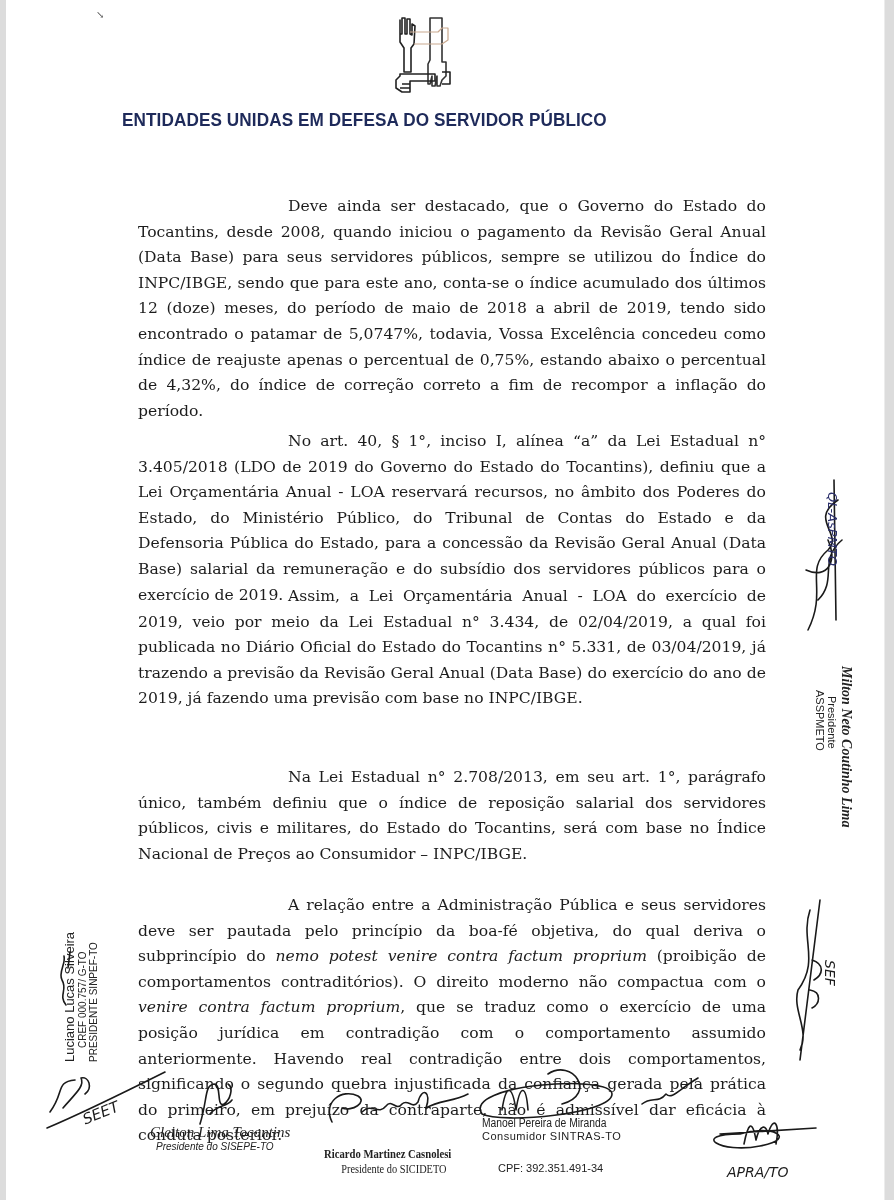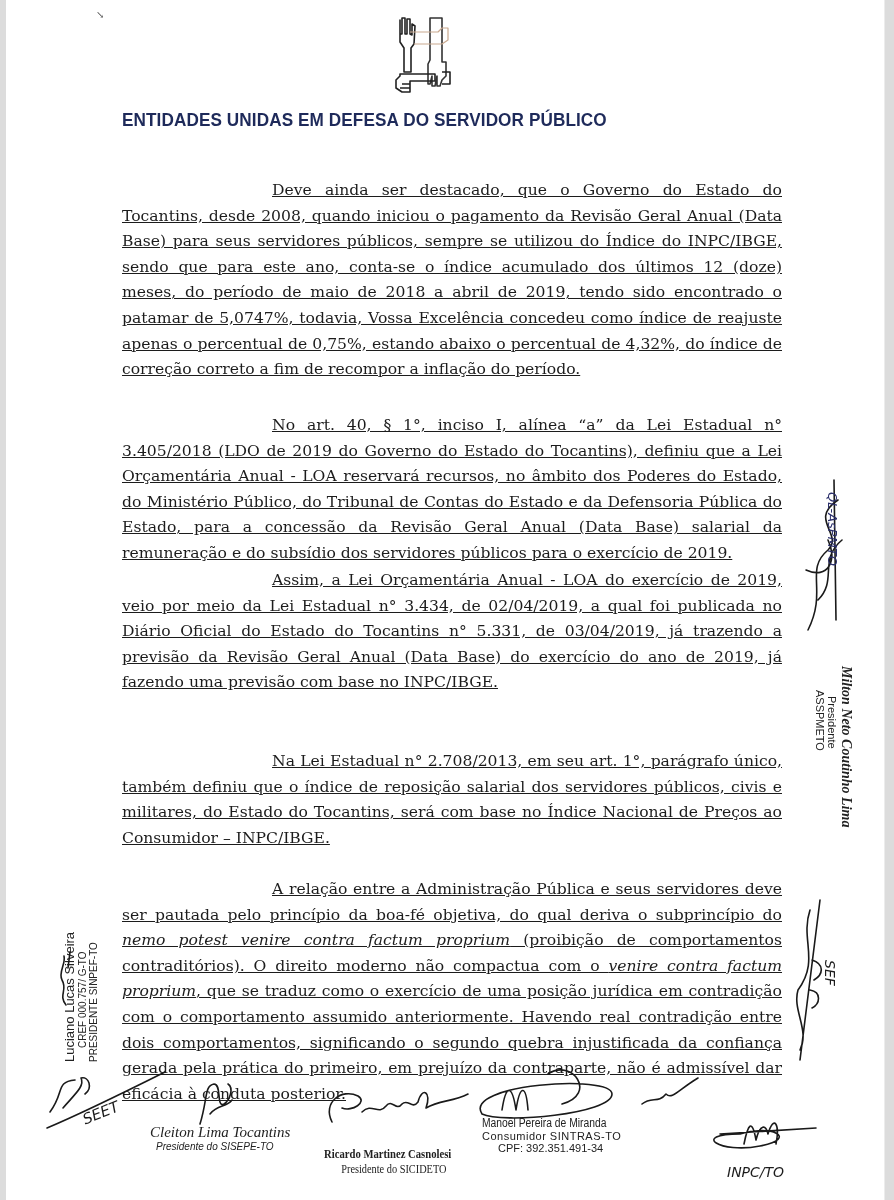--- a/index.html
+++ b/index.html
@@ -3,21 +3,21 @@
 <meta charset="utf-8">
 <style>
   html, body { margin:0; padding:0; }
   body { width:894px; height:1200px; background:#fff; position:relative; overflow:hidden; font-family:"DejaVu Serif", serif; color:#1c1c1c; }
   .edge-left { position:absolute; left:0; top:0; width:6px; height:1200px; background:#dcdcdc; }
   .edge-right { position:absolute; right:0; top:0; width:9px; height:1200px; background:#dcdcdc; border-left:1px solid #ececec; }
   .mark { position:absolute; left:96px; top:9px; font-size:10px; color:#444; }
   .logo { position:absolute; left:380px; top:14px; width:90px; height:88px; }
   .title { position:absolute; left:122px; top:110px; width:620px; font-family:"Liberation Sans", sans-serif; font-weight:bold; font-size:17.5px; letter-spacing:0.1px; color:#1e2a5a; transform:scaleX(0.98); transform-origin:left; white-space:nowrap; }
   .body-text { position:absolute; left:122px; width:660px; font-size:15.6px; line-height:25.6px; text-align:justify; }
-  .body-text p { margin:0; text-indent:150px;text-decoration:underline; }
+  .body-text p { margin:16px; text-indent:150px; }
   .p1 { top:178px; }
   .p2 { top:413px; }
   .p3 { top:568px; }
   .p4 { top:749px; }
   .p5 { top:877px; }
   .body-text i { font-style:italic; }
   .sig { position:absolute; }
   .sig-name { font-family:"Liberation Serif", serif; font-style:italic; font-size:15px; color:#222; white-space:nowrap; }
   .sig-role { font-family:"Liberation Sans", sans-serif; font-size:10px; color:#222; white-space:nowrap; }
   .vert { position:absolute; transform-origin:left top; white-space:nowrap; }
@@ -109,19 +109,19 @@
   <div class="sig-name" style="font-style:normal; font-weight:bold; font-size:13px; transform:scaleX(0.82); transform-origin:left;">Ricardo Martinez Casnolesi</div>
   <div class="sig-role" style="font-family:'Liberation Serif', serif; font-size:12px; padding-left:20px; transform:scaleX(0.86); transform-origin:left;">Presidente do SICIDETO</div>
 </div>
 
 <svg class="sig" style="left:462px; top:1064px; width:240px; height:80px;">
   <path class="scrawl" d="M20 50 C0 20 150 10 150 30 C150 50 40 60 20 50 M40 46 C44 20 50 20 54 46 C58 20 64 20 66 46 M86 10 C110 -6 136 30 100 40 M180 40 C190 32 196 40 204 30 C210 36 216 26 236 14"></path>
 </svg>
 <div class="sig" style="left:482px; top:1116px;">
   <div class="sig-name" style="font-style:normal; font-family:'Liberation Sans', sans-serif; font-size:12px; transform:scaleX(0.86); transform-origin:left;">Manoel Pereira de Miranda</div>
   <div class="sig-role" style="font-size:11px; letter-spacing:0.5px;">Consumidor SINTRAS-TO</div>
-  <div class="sig-role" style="font-size:11px; padding-left:16px;">CPF: 392.351.491-34</div>
+  <div class="sig-role" style="font-size:11px; padding-left:16px;margin-top:20px;">CPF: 392.351.491-34</div>
 </div>
 
 <svg class="sig" style="left:700px; top:1104px; width:120px; height:60px;">
   <path class="scrawl" d="M40 30 C-10 30 20 50 60 42 C100 34 70 20 40 30 M44 40 C48 20 52 14 56 36 C60 20 66 20 68 30 C74 10 80 20 76 40 M20 30 L116 24"></path>
 </svg>
-<div class="sig" style="left:727px; top:1164px; font-style:italic; font-size:14px; font-family:'DejaVu Sans', sans-serif;">INPC/TO</div>
+<div class="sig" style="left:727px; top:1164px; font-style:italic; font-size:14px; font-family:'DejaVu Sans', sans-serif;">APRA/TO</div>
 
 </body></html>

